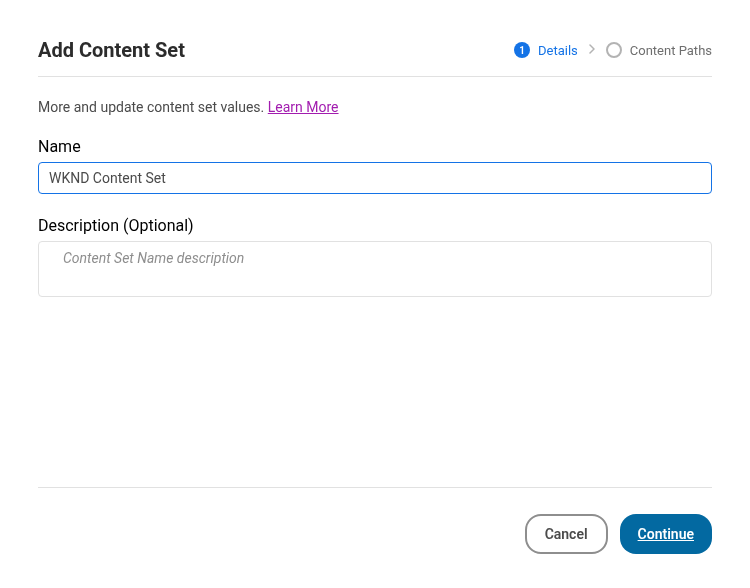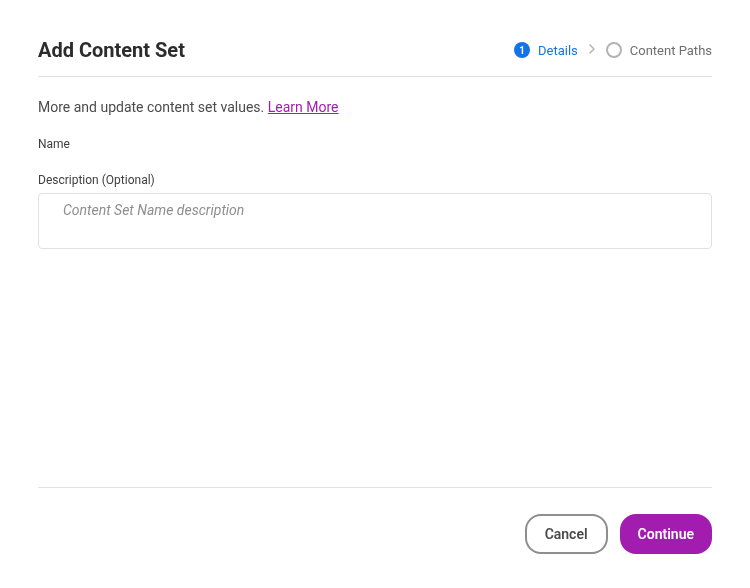--- a/index.html
+++ b/index.html
@@ -75,22 +75,22 @@
       color: #4b4b4b;
     }
     .intro a {
       color: #a21caf;
       text-decoration: underline;
     }
     .field-group {
       margin-top: 22px;
     }
     .field-label {
-      font-size: 12px;
-      color: #404040;
+      font-size: 16px;
+      color: #000000;
       margin-bottom: 6px;
       display: block;
     }
     .text-input {
       width: 100%;
       height: 32px;
       border: 1px solid #1473e6;
       border-radius: 4px;
       padding: 0 10px;
       font-size: 14px;
@@ -139,22 +139,23 @@
       cursor: pointer;
       border: none;
       font-family: inherit;
     }
     .btn-secondary {
       background: #ffffff;
       border: 2px solid #8e8e8e;
       color: #4b4b4b;
     }
     .btn-primary {
-      background: #a21caf;
+      background: #0369a1;
       color: #ffffff;
+      text-decoration: underline;
     }
   </style>
 </head>
 <body>
 
 <div class="header">
   <h1 class="title">Add Content Set</h1>
   <div class="stepper">
     <div class="step">
       <span class="step-circle active">1</span>
@@ -171,20 +172,21 @@
     </div>
   </div>
 </div>
 
 <p class="intro">
   <span>More and update content set values. </span><a href="#">Learn More</a>
 </p>
 
 <div class="field-group">
   <label class="field-label">Name</label>
+  <input type="text" class="text-input" value="WKND Content Set" style="">
 </div>
 
 <div class="field-group">
   <label class="field-label">Description (Optional)</label>
   <textarea class="textarea-input" placeholder="Content Set Name description" style=""></textarea>
 </div>
 
 <div class="footer-separator"></div>
 
 <div class="footer">

